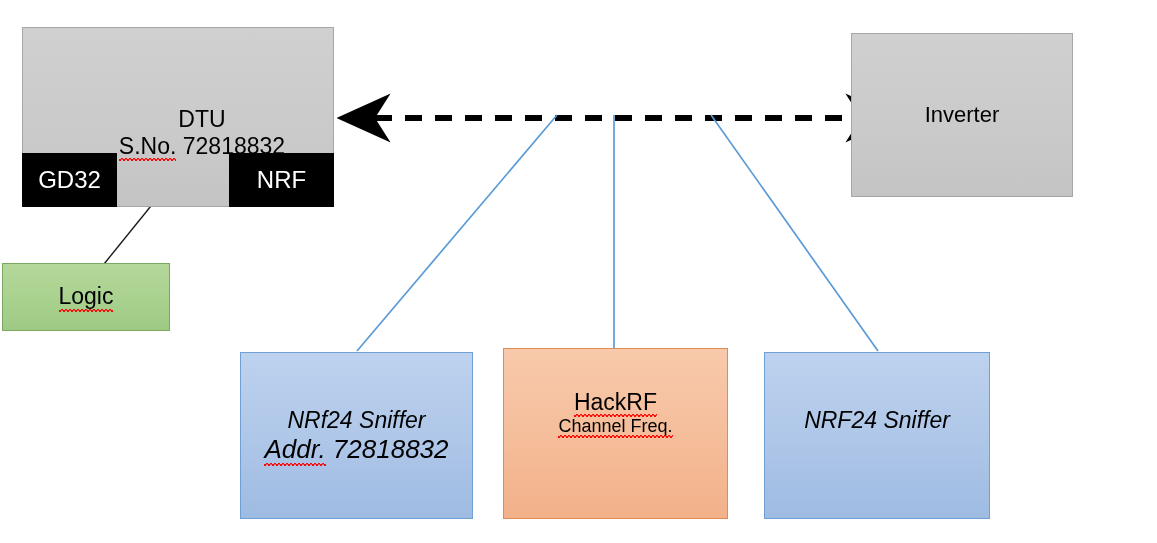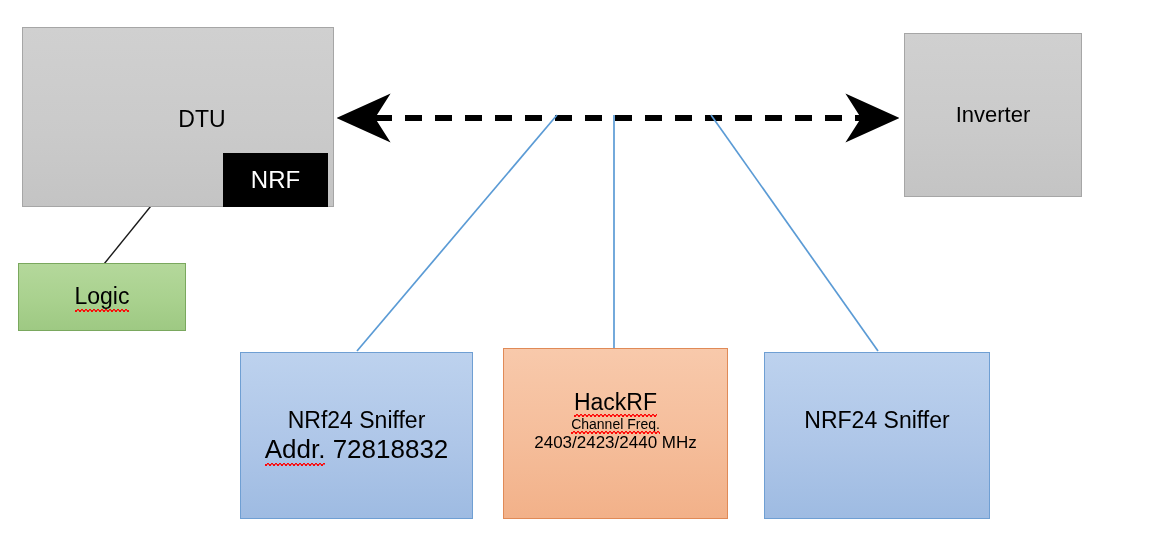--- a/index.html
+++ b/index.html
@@ -12,56 +12,56 @@
   svg.lines{position:absolute;left:0;top:0;width:1157px;height:543px;pointer-events:none;}
 
   .box{position:absolute;box-sizing:border-box;display:flex;flex-direction:column;
        align-items:center;justify-content:center;text-align:center;line-height:1.18;}
 
   
   .grey{background:linear-gradient(180deg,#d0d0d0 0%,#cacaca 60%,#c4c4c4 100%);
         border:1px solid #a6a6a6;color:#000;}
   
   .blue{background:linear-gradient(180deg,#bdd2ee 0%,#aec6e8 55%,#9ebbe2 100%);
-        border:1px solid #6f9fd3;color:#000;}
+        border:1px solid #6f9fd3;color:#000;font-style:italic;}
   
   .orange{background:linear-gradient(180deg,#f8c9ab 0%,#f5bd9a 55%,#f2b189 100%);
         border:1px solid #e08a57;color:#000;}
   
   .green{background:linear-gradient(180deg,#b4d89b 0%,#a9d18e 55%,#9ec983 100%);
         border:1px solid #7aa85e;color:#000;}
   
   .chip{background:#000000;color:#ffffff;border:0;}
 
   #dtu-box{left:22px;top:27px;width:312px;height:180px;}
   #dtu-title{font-size:23px;}
   #dtu-serial{font-size:23px;}
   .dtu-text{position:absolute;left:0;right:0;top:78px;margin-left:48px;}
 
   #gd32-chip{left:22px;top:153px;width:95px;height:54px;font-size:24px;}
-  #nrf-chip{left:223px;top:153px;width:105px;height:54px;font-size:24px;}
+  #nrf-chip{left:229px;top:153px;width:105px;height:54px;font-size:24px;}
 
-  #inverter-box{left:904px;top:33px;width:178px;height:164px;}
+  #inverter-box{left:851px;top:33px;width:222px;height:164px;}
   #inverter-title{font-size:22px;}
   #inverter-serial{font-size:22px;}
 
-  #logic-box{left:18px;top:263px;width:168px;height:68px;}
+  #logic-box{left:2px;top:263px;width:168px;height:68px;}
   #logic-label{font-size:23px;}
 
   #sniffer-left-box{left:240px;top:352px;width:233px;height:167px;}
   #hackrf-box{left:503px;top:348px;width:225px;height:171px;}
   #sniffer-right-box{left:764px;top:352px;width:226px;height:167px;}
 
   .sniff-l1{font-size:23px;}
   .sniff-l2{font-size:26px;}
   .sniff-stack{position:absolute;left:0;right:0;top:54px;}
 
   .hack-stack{position:absolute;left:0;right:0;top:40px;}
   #hackrf-title{font-size:23px;}
-  #hackrf-sub1{font-size:14px;}
+  #hackrf-sub1{font-size:18px;}
   #hackrf-sub2{font-size:17px;}
 
   
   .sq{position:relative;display:inline-block;}
   .sq::after{
     content:"";position:absolute;left:0;right:0;bottom:-1px;height:3px;
     background-image:
       radial-gradient(circle at 1px 2px,#ff0000 1px,transparent 1.3px),
       radial-gradient(circle at 3px 0.5px,#ff0000 1px,transparent 1.3px);
     background-size:4px 3px;background-repeat:repeat-x;
@@ -96,23 +96,30 @@
     <line x1="172" y1="180" x2="104" y2="264" stroke="#1a1a1a" stroke-width="1.4"></line>
 
     <line x1="557" y1="115" x2="357" y2="351" stroke="#5b9bd5" stroke-width="1.7"></line>
     <line x1="614" y1="115" x2="614" y2="348" stroke="#5b9bd5" stroke-width="1.7"></line>
     <line x1="711" y1="115" x2="878" y2="351" stroke="#5b9bd5" stroke-width="1.7"></line>
   </svg>
 
   <div class="box grey" id="dtu-box">
     <div class="dtu-text">
       <div id="dtu-title">DTU</div>
+      <div id="dtu-serial">
+        <span class="sq">S.No.</span>
+        <span>72818832</span>
+      </div>
     </div>
   </div>
 
+  <div class="box chip" id="gd32-chip">
+    <span>GD32</span>
+  </div>
 
   <div class="box chip" id="nrf-chip">
     <span>NRF</span>
   </div>
 
   <div class="box grey" id="inverter-box">
     <div id="inverter-title">Inverter</div>
   </div>
 
   <div class="box green" id="logic-box">
@@ -132,21 +139,20 @@
   </div>
 
   <div class="box orange" id="hackrf-box">
     <div class="hack-stack">
       <div id="hackrf-title">
         <span class="sq">HackRF</span>
       </div>
       <div id="hackrf-sub1">
         <span class="sq">Channel Freq.</span>
       </div>
-      <div id="hackrf-sub2">2403/2423/2440 MHz</div>
     </div>
   </div>
 
   <div class="box blue" id="sniffer-right-box">
     <div class="sniff-stack">
       <div class="sniff-l1">
         <span>NRF24 Sniffer</span>
       </div>
     </div>
   </div>

